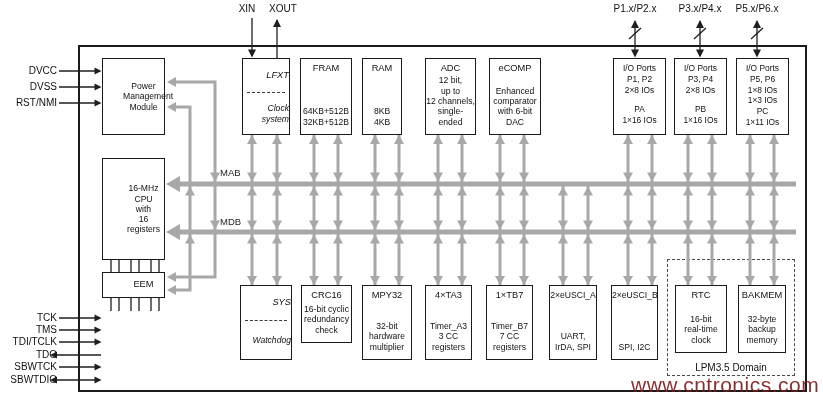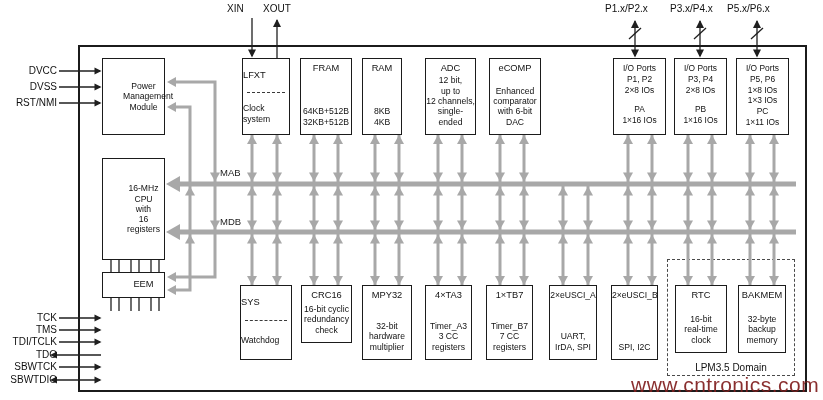--- a/index.html
+++ b/index.html
@@ -25,29 +25,29 @@
     z-index:3;font-size:8.6px;line-height:1.2;text-align:center;
     display:flex;flex-direction:column;
   }
   .block span{display:block;}
   .title{font-size:9.3px;padding-top:4px;}
   .body{padding-bottom:7px;}
   .tb{justify-content:space-between;text-align:center;}
   .centered{justify-content:center;padding-left:20px;}
   .io{padding-top:4px;font-size:8.4px;line-height:1.28;}
   .gap{height:9px;}
-  .sec{display:flex;flex-direction:column;align-items:flex-start;justify-content:center;}
+  .sec{display:flex;flex-direction:column;align-items:flex-end;justify-content:center;font-style:italic;}
   .grow{flex:1;}
   .divider{border-top:1.5px dashed #3a3a3a;margin:0 4px;}
   .pin-label{
     position:absolute;left:0;width:57px;text-align:right;font-size:10px;
     line-height:12px;z-index:4;white-space:nowrap;
   }
   .top-label{
-    position:absolute;top:3px;width:60px;text-align:left;font-size:10px;
+    position:absolute;top:3px;width:60px;text-align:center;font-size:10px;
     line-height:12px;z-index:4;white-space:nowrap;
   }
   .bus-label{
     position:absolute;font-size:9.5px;line-height:10px;z-index:4;color:#222;
   }
   .watermark{
     position:absolute;left:631px;top:373px;z-index:6;
     font-size:21px;letter-spacing:.5px;color:#7f1d1d;opacity:.92;white-space:nowrap;
   }
 </style>

